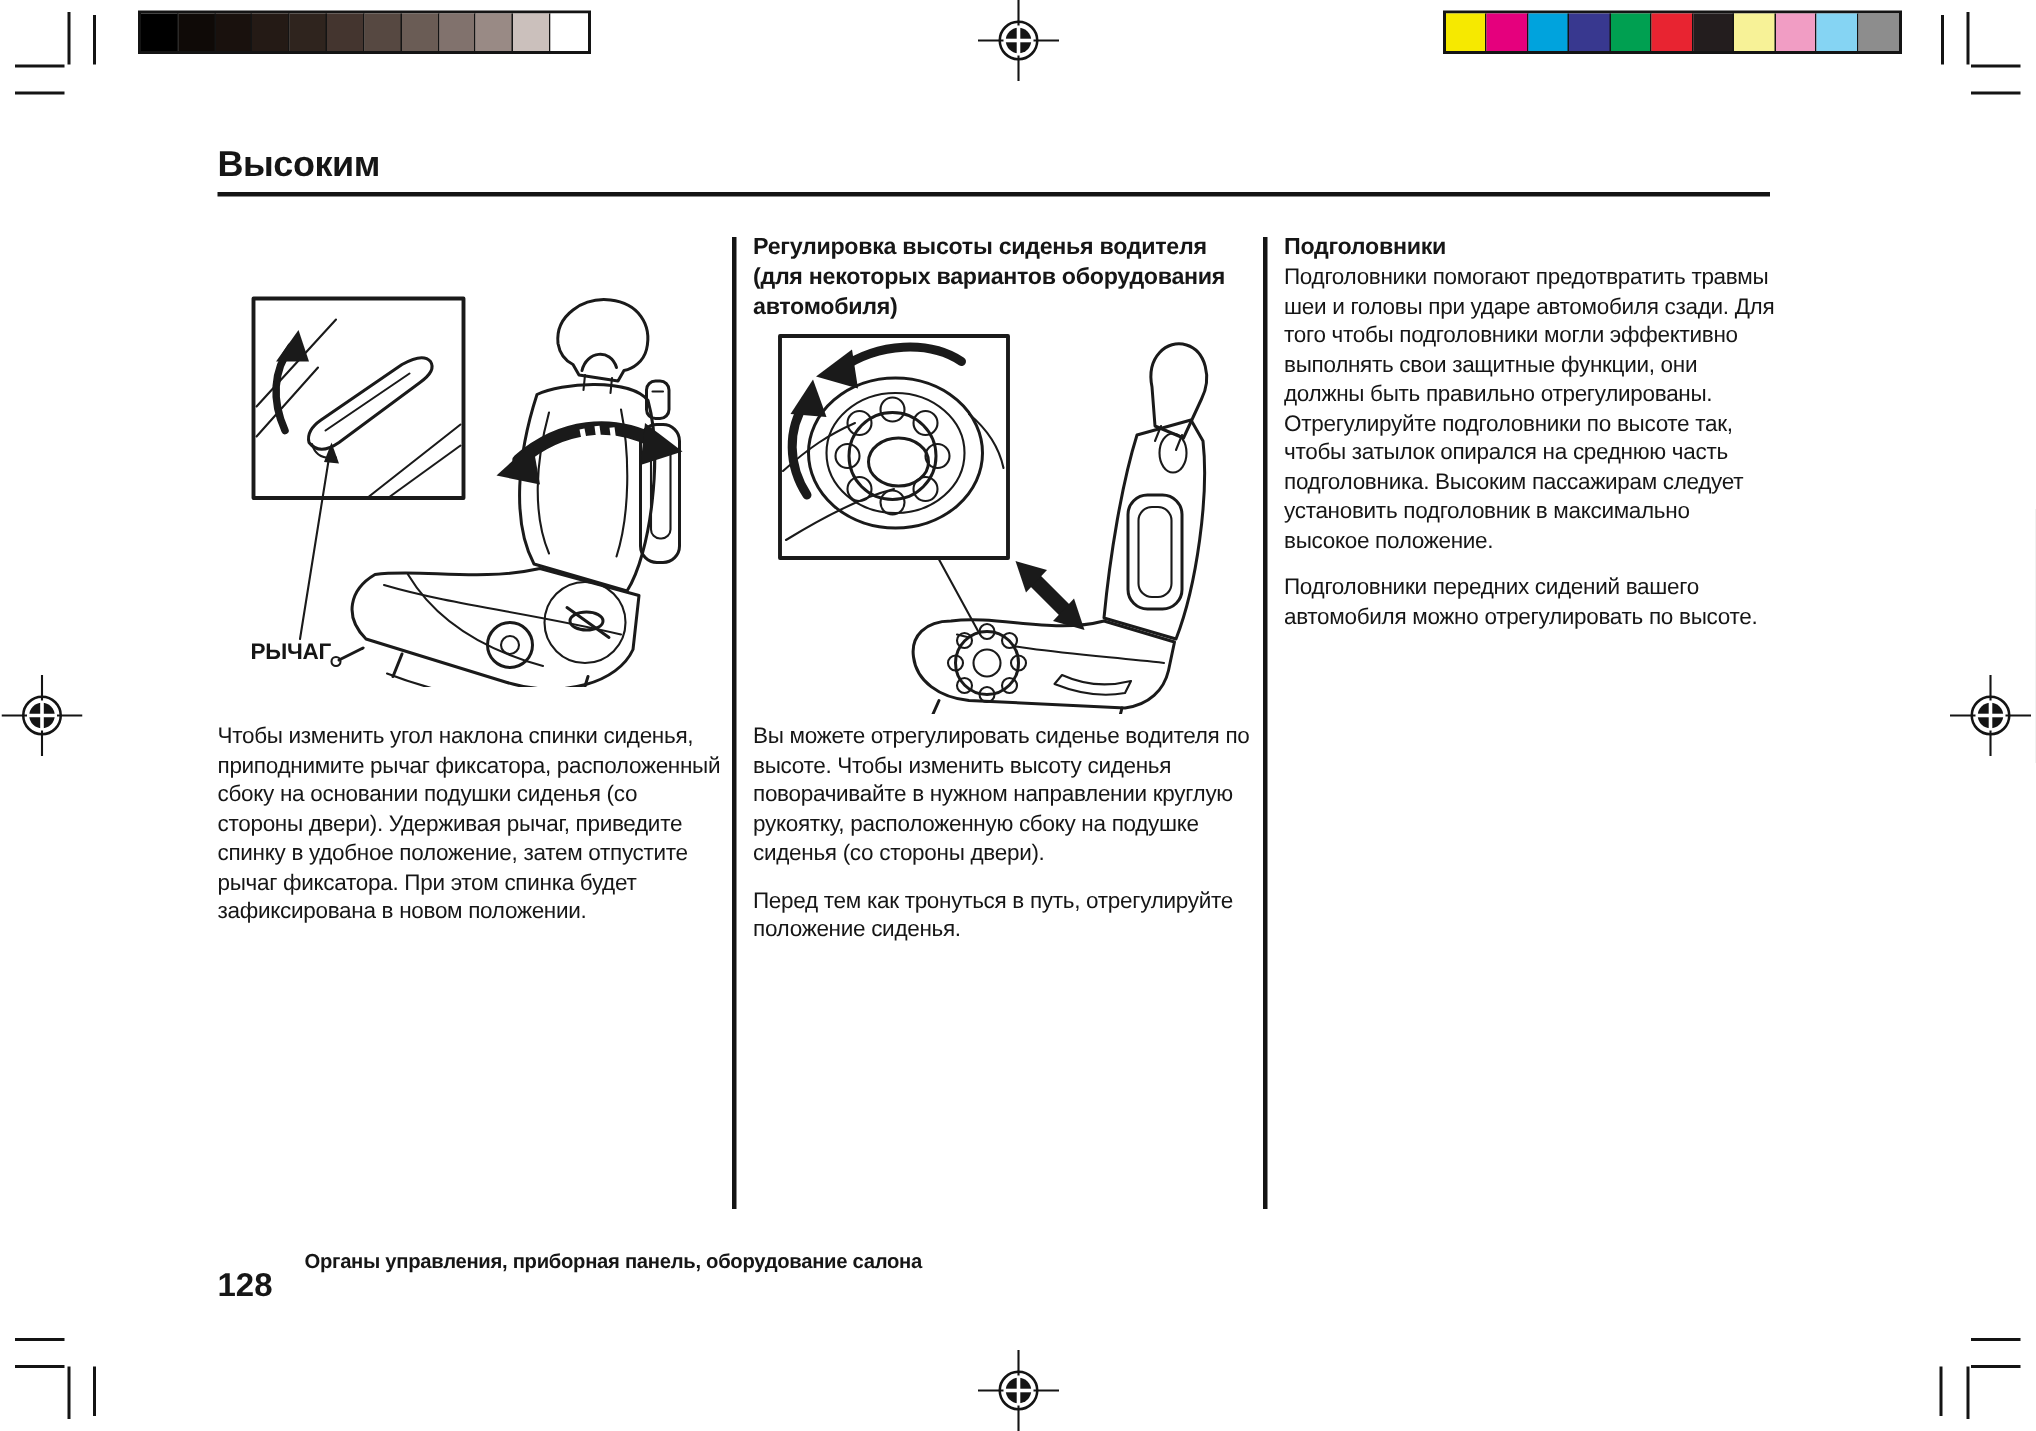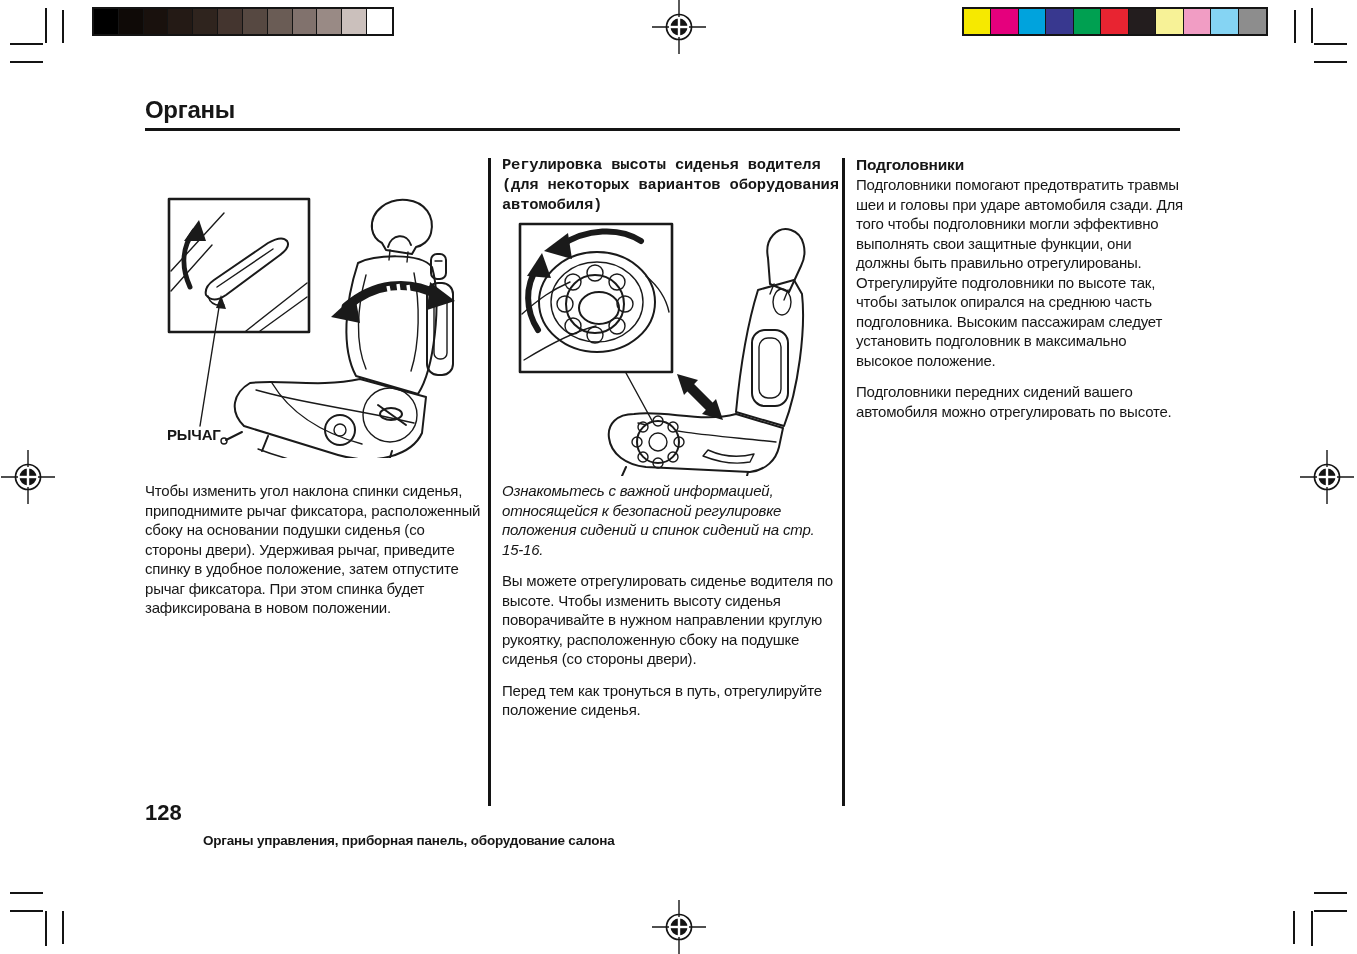--- a/index.html
+++ b/index.html
@@ -23,21 +23,21 @@
   
   .vdivider{position:absolute;top:158px;width:3px;height:648px;background:#141414;}
   .col-text{position:absolute;font-size:15px;line-height:19.5px;letter-spacing:-0.2px;}
   .col-text p{margin:0 0 12px 0;}
   .col-heading{font-weight:bold;font-size:15.5px;line-height:20px;margin:0;}
   .italic{font-style:italic;}
   .figure{position:absolute;}
   .figure svg{display:block;}
   .fig-label{position:absolute;font-weight:bold;font-size:15px;letter-spacing:-0.2px;}
   
-  .page-number{position:absolute;left:145px;top:800px;font-size:22px;font-weight:bold;}
+  .page-number{position:absolute;left:145px;top:844px;font-size:22px;font-weight:bold;}
   .footer-text{position:absolute;left:203px;top:833px;font-size:13.5px;font-weight:bold;letter-spacing:-0.2px;}
   .ln{stroke:#1a1a1a;fill:none;stroke-width:2;stroke-linecap:round;stroke-linejoin:round;}
   .thin{stroke-width:1.4;}
   .fillb{fill:#1a1a1a;stroke:none;}
 </style>
 </head>
 <body>
 
 <div class="page">
 
@@ -123,21 +123,21 @@
     <svg width="54" height="54" viewBox="0 0 54 54">
         <line x1="27" y1="0" x2="27" y2="54" stroke="#141414" stroke-width="1.4"></line>
         <line x1="0" y1="27" x2="54" y2="27" stroke="#141414" stroke-width="1.4"></line>
         <circle cx="27" cy="27" r="12.5" fill="none" stroke="#141414" stroke-width="1.7"></circle>
         <circle cx="27" cy="27" r="8.5" fill="#141414"></circle>
         <line x1="27" y1="17" x2="27" y2="37" stroke="#fff" stroke-width="2.4"></line>
         <line x1="17" y1="27" x2="37" y2="27" stroke="#fff" stroke-width="2.4"></line>
       </svg>
   </div>
 
-  <div class="page-title">Органы</div>
+  <div class="page-title">Высоким</div>
   <div class="title-rule"></div>
 
   <div class="vdivider" style="left:488px;"></div>
   <div class="vdivider" style="left:842px;"></div>
 
   <div class="figure" style="left:150px;top:183px;">
     <svg width="330" height="275" viewBox="0 0 330 275">
 
       <g>
         <rect x="19" y="16" width="140" height="133" class="ln" style="stroke-width:2.6"></rect>
@@ -191,21 +191,21 @@
         <path d="M238 103 l3 15 M248 101 l2 15 M258 102 l2 15" stroke="#ffffff" stroke-width="3.4" fill="none"></path>
       </g>
     </svg>
   </div>
   <div class="fig-label" style="left:167px;top:426px;">РЫЧАГ</div>
 
   <div class="col-text" style="left:145px;top:481px;width:336px;">
     <p>Чтобы изменить угол наклона спинки сиденья, приподнимите рычаг фиксатора, расположенный сбоку на основании подушки сиденья (со стороны двери). Удерживая рычаг, приведите спинку в удобное положение, затем отпустите рычаг фиксатора. При этом спинка будет зафиксирована в новом положении.</p>
   </div>
 
-  <div class="col-text" style="left:502px;top:155px;width:338px;font-family:Liberation Mono, monospace;">
+  <div class="col-text" style="left:502px;top:155px;width:338px;">
     <p class="col-heading">Регулировка высоты сиденья водителя (для некоторых вариантов оборудования автомобиля)</p>
   </div>
 
   <div class="figure" style="left:498px;top:218px;">
     <svg width="340" height="258" viewBox="0 0 340 258">
 
       <g>
         <rect x="22" y="6" width="152" height="148" class="ln" style="stroke-width:2.6"></rect>
         <path d="M24 96 C42 80 54 72 72 64" class="ln thin"></path>
         <path d="M26 142 C62 120 82 112 98 108" class="ln thin"></path>
@@ -257,21 +257,20 @@
 
       <g>
         <path d="M192 169 L212 189" class="ln" style="stroke-width:10"></path>
         <path d="M179 156 L200 162 L186 177 Z" class="fillb"></path>
         <path d="M225 202 L204 196 L218 181 Z" class="fillb"></path>
       </g>
     </svg>
   </div>
 
   <div class="col-text" style="left:502px;top:481px;width:334px;">
-    <p class="italic">Ознакомьтесь с важной информацией, относящейся к безопасной регулировке положения сидений и спинок сидений на стр. 15-16.</p>
     <p>Вы можете отрегулировать сиденье водителя по высоте. Чтобы изменить высоту сиденья поворачивайте в нужном направлении круглую рукоятку, расположенную сбоку на подушке сиденья (со стороны двери).</p>
     <p>Перед тем как тронуться в путь, отрегулируйте положение сиденья.</p>
   </div>
 
   <div class="col-text" style="left:856px;top:155px;width:330px;">
     <p class="col-heading" style="margin-bottom:0;">Подголовники</p>
     <p>Подголовники помогают предотвратить травмы шеи и головы при ударе автомобиля сзади. Для того чтобы подголовники могли эффективно выполнять свои защитные функции, они должны быть правильно отрегулированы. Отрегулируйте подголовники по высоте так, чтобы затылок опирался на среднюю часть подголовника. Высоким пассажирам следует установить подголовник в максимально высокое положение.</p>
     <p>Подголовники передних сидений вашего автомобиля можно отрегулировать по высоте.</p>
   </div>
 

